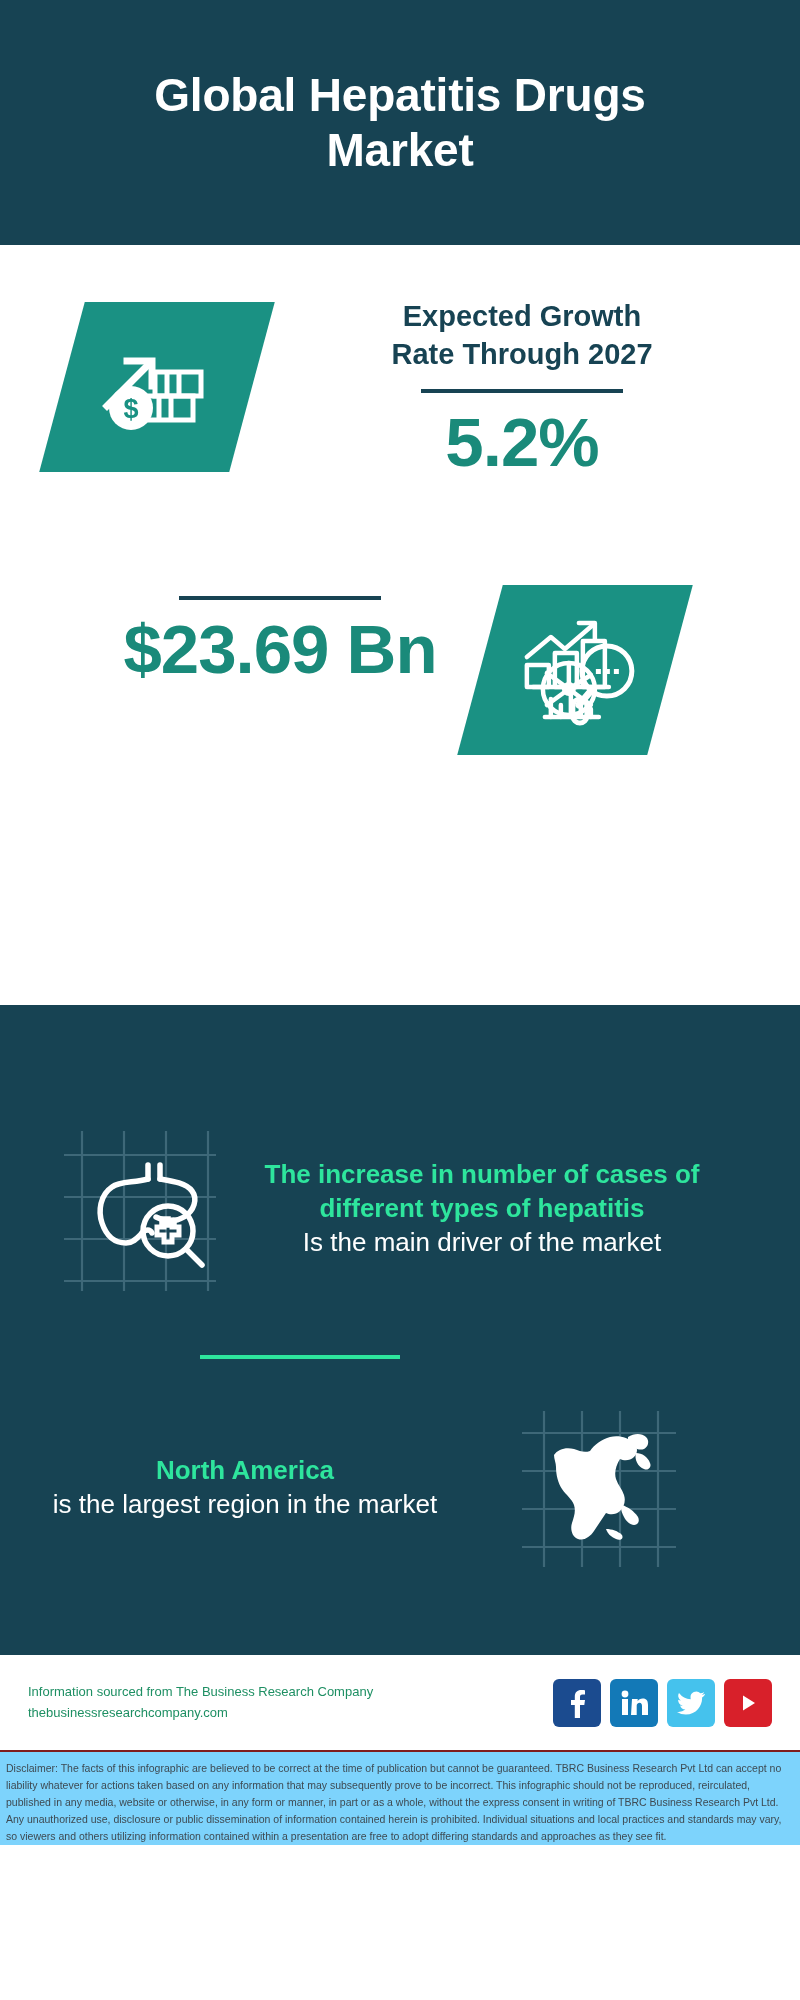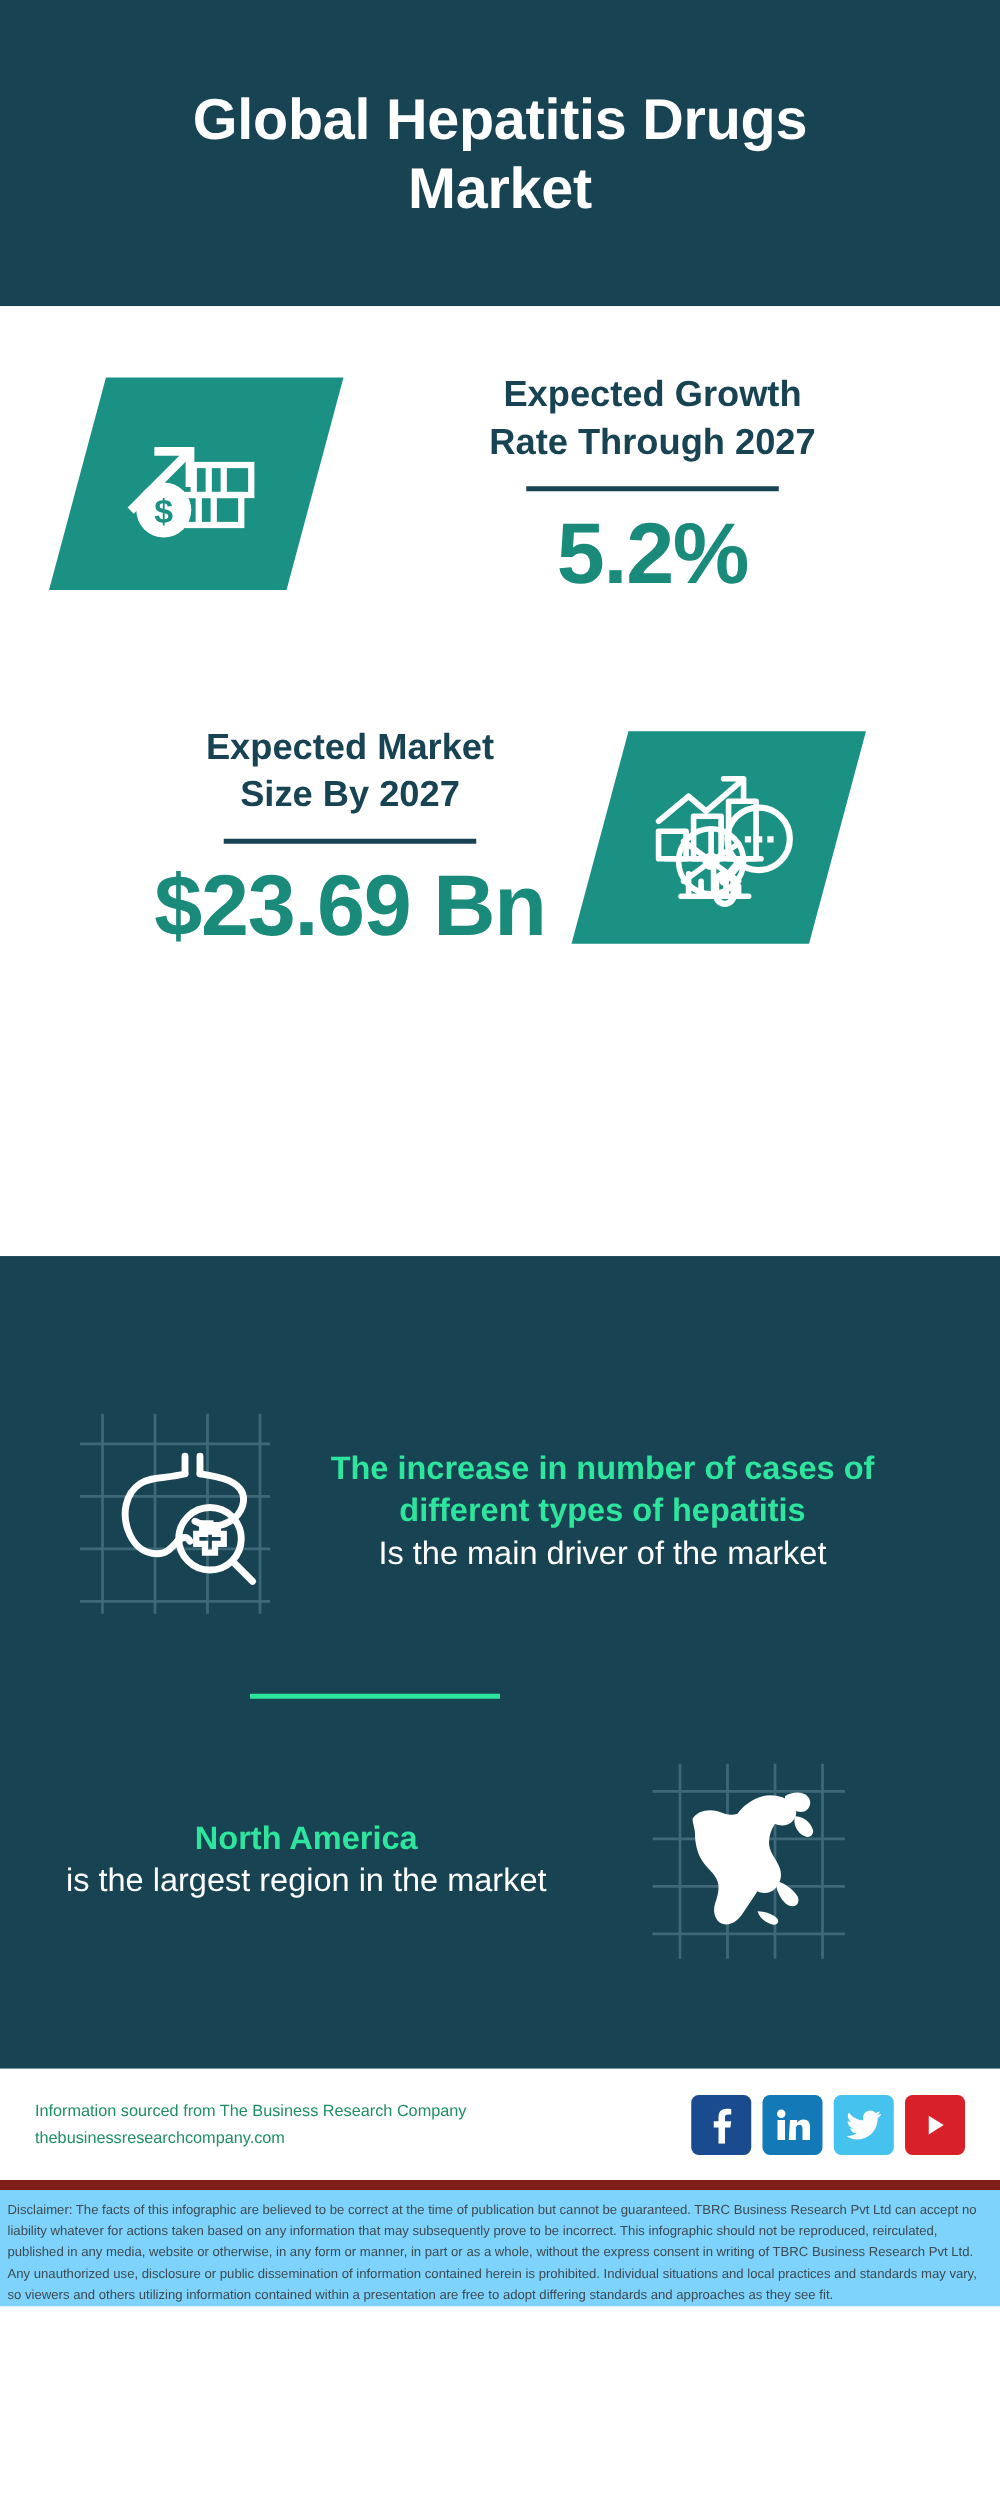--- a/index.html
+++ b/index.html
@@ -82,21 +82,21 @@
 
   .mint-divider {
     position:absolute; left:200px; top:350px;
     width:200px; height:4px; background:#2EE59D;
   }
 
   
   .srcbar {
     position:relative; height:97px; background:#ffffff;
     display:flex; align-items:center; padding:0 28px;
-    border-bottom:8px solid #7f1d1d;
+    border-bottom:2px solid #7f1d1d;
   }
   .src-text { flex:1; }
   .src-line {
     color:#1E8F63; font-size:13px; line-height:1.55; font-weight:normal;
   }
   .socials { display:flex; gap:9px; align-items:center; }
   .sicon {
     width:48px; height:48px; border-radius:6px;
     display:flex; align-items:center; justify-content:center;
   }
@@ -147,24 +147,20 @@
     <div class="txtblock block1-text">
       <div class="kpi-label">
         <span>Expected Growth</span><br>
         <span>Rate Through 2027</span>
       </div>
       <div class="kpi-rule"></div>
       <div class="kpi-value">5.2%</div>
     </div>
 
     <div class="txtblock block2-text">
-      <div class="kpi-label">
-        <span>Expected Market</span><br>
-        <span>Size By 2027</span>
-      </div>
       <div class="kpi-rule"></div>
       <div class="kpi-value">$23.69 Bn</div>
     </div>
 
     <div class="para block2-para">
       <svg width="125" height="115" viewBox="0 0 125 115">
         <g fill="none" stroke="#ffffff" stroke-width="4.5" stroke-linecap="round" stroke-linejoin="round">
           <path d="M14 44 L38 24 L52 36 L80 12"></path>
           <path d="M66 10 L82 10 L82 26"></path>
           <rect x="14" y="52" width="22" height="22"></rect>

